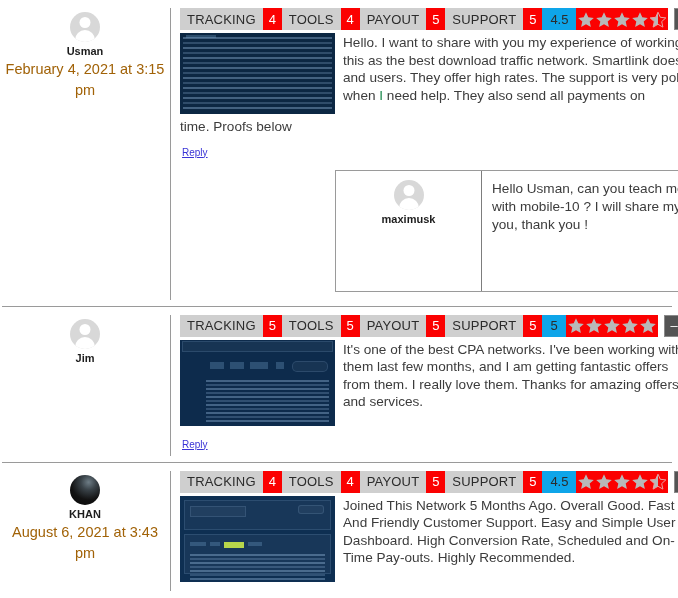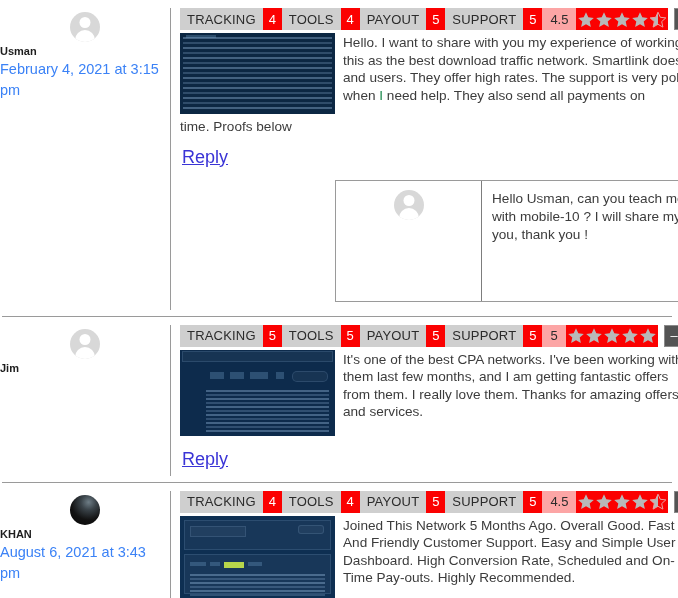--- a/index.html
+++ b/index.html
@@ -22,20 +22,21 @@
   }
   .comment + .divider{
     height:1px;
     background:#9a9a9a;
     margin:6px 6px 0 2px;
   }
 
   .author-col{
     width:170px;
     flex:0 0 170px;
+    text-align:center;
     padding-top:4px;
   }
   .avatar{
     width:30px;height:30px;
     border-radius:50%;
     margin:0 auto 2px auto;
     background:#d8d8d8;
     position:relative;
     overflow:hidden;
   }
@@ -57,21 +58,21 @@
   }
 
   .author-name{
     font-size:11px;
     font-weight:bold;
     color:#1d1d1d;
     line-height:14px;
   }
   .author-date{
     font-size:14.5px;
-    color:#3b82f6;
+    color:#a16207;
     line-height:21px;
     margin-top:1px;
   }
 
   .body-col{
     flex:1 1 auto;
     border-left:1px solid #9a9a9a;
     padding-left:9px;
     min-height:120px;
   }
@@ -96,21 +97,21 @@
     white-space:nowrap;
   }
   .crit-score{
     background:#fb0101;
     color:#ffffff;
     display:flex;align-items:center;justify-content:center;
     width:19px;
     font-weight:normal;
   }
   .avg{
-    background:#fca5a5;
+    background:#0ea5e9;
     color:#2b2b2b;
     display:flex;align-items:center;
     padding:0 8px 0 8px;
     white-space:nowrap;
   }
   .stars{
     background:#fb0101;
     display:flex;align-items:center;
     padding:0 1px;
   }
@@ -161,21 +162,21 @@
     font-size:13.6px;
     line-height:17.5px;
     color:#3c3c3c;
     padding-top:4px;
   }
   .comment-text .hl{color:#1d8a4e;}
 
   .reply-link{
     display:inline-block;
     margin:11px 0 6px 2px;
-    font-size:18px;
+    font-size:10px;
     color:#3a34d6;
     text-decoration:underline;
     cursor:pointer;
   }
 
   
   .reply-wrap{
     margin:6px 0 8px 155px;
     border:1px solid #9a9a9a;
     display:flex;
@@ -280,20 +281,21 @@
               <div class="ss-row" style="top:74px"></div>
               <div class="ss-block" style="left:6px;top:2px;width:30px;height:3px;"></div>
             </div>
           </div><div class="comment-text">Hello. I want to share with you my experience of working with this network. I read this as the best download traffic network. Smartlink does not harm the seo of site and users. They offer high rates. The support is very polite and always answers when <span class="hl">I</span> need help. They also send all payments on</div><div class="clear"></div><div class="comment-text" style="padding-top:2px">time. Proofs below</div><a class="reply-link">Reply</a></div>
         <div class="reply-wrap">
           <div class="reply-author">
             <div class="avatar">
               <span class="head"></span>
               <span class="body"></span>
             </div>
+            <div class="author-name">maximusk</div>
           </div>
           <div class="reply-body">Hello Usman, can you teach me how to make money with mobile-10 ? I will share my percent of revenue for you, thank you !</div>
         </div>
       </div>
     </div>
     <div class="divider"></div>
     <div class="comment">
       <div class="author-col">
         <div class="avatar">
           <span class="head"></span>

